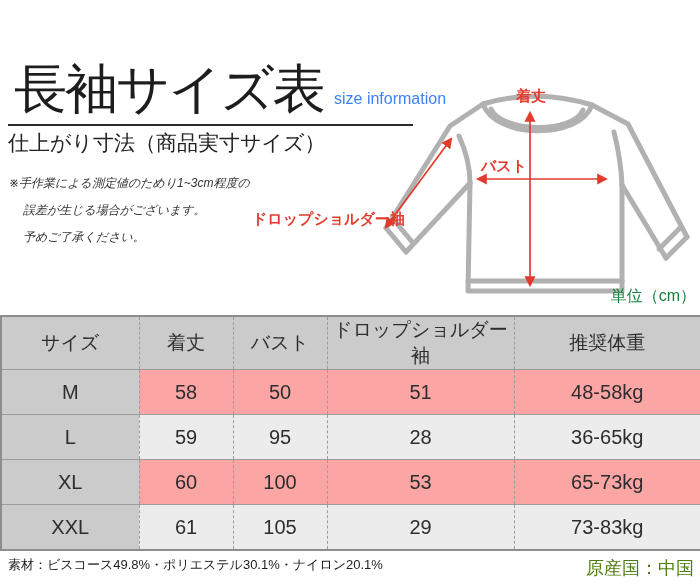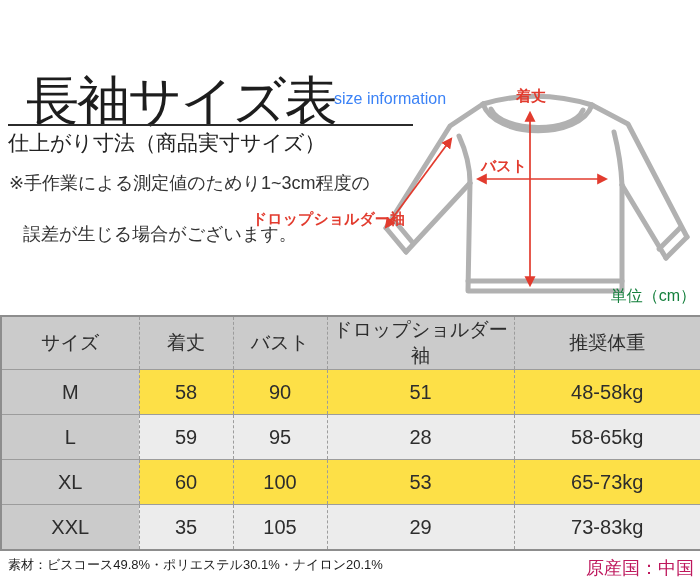--- a/index.html
+++ b/index.html
@@ -2,40 +2,40 @@
 <html><head>
 <meta charset="utf-8">
 <style>
   html,body { margin:0; padding:0; background:#fff; }
   .screen {
     position:relative; width:700px; height:587px; background:#ffffff;
     font-family:"Liberation Sans","DejaVu Sans",sans-serif; overflow:hidden; color:#222;
   }
   
   .page-title {
-    position:absolute; left:10px; top:56px; margin:16px;
+    position:absolute; left:10px; top:56px; margin:4px;
     font-size:53px; font-weight:500; letter-spacing:-2px; color:#1d1d1d; line-height:1.1;
     white-space:nowrap;
   }
   .page-title-en {
     position:absolute; left:334px; top:90px;
     font-size:16px; font-weight:400; color:#3b82f6; white-space:nowrap;
   }
   .title-underline {
     position:absolute; left:8px; top:124px; width:405px; height:2px; background:#2b2b2b;
   }
   .subtitle {
     position:absolute; left:8px; top:129px; margin:0;
     font-size:21px; font-weight:500; color:#222; white-space:nowrap;
   }
   .note {
     position:absolute; left:9px; top:170px;
-    font-size:18px; line-height:27px; color:#333;
+    font-size:12px; line-height:27px; color:#333;font-style:italic;
   }
-  .note .indent { padding-left:14px;margin-top:24px; }
+  .note .indent { padding-left:14px; }
   
   .diagram-svg { position:absolute; left:380px; top:60px; width:320px; height:245px; }
   .sleeve-dim-label {
     position:absolute; left:252px; top:210px;
     font-size:15px; font-weight:bold; color:#e23b2e; white-space:nowrap;
   }
   .unit-label {
     position:absolute; right:4px; top:286px;
     font-size:16px; color:#15803d; white-space:nowrap;
   }
@@ -44,48 +44,49 @@
     position:absolute; left:0; top:315px; width:700px;
     border-collapse:collapse; table-layout:fixed;
     border:2px solid #8d8d8d;
   }
   .size-table th, .size-table td {
     height:44px; text-align:center; vertical-align:middle;
     font-weight:400; color:#2d2d2d; padding:0;
     border-left:1px dashed #9c9c9c; border-top:1px solid #9c9c9c;
   }
   .size-table th { font-size:19px; background:#cbcbcb; border-top:none; }
-  .size-table td { font-size:20px; background:#fde047; }
+  .size-table td { font-size:20px; background:#fca5a5; }
   .size-table th:first-child, .size-table td:first-child { border-left:none; }
   .size-table td:first-child { background:#cbcbcb; }
   .size-table tbody tr:nth-child(even) td:not(:first-child) { background:#ececec; }
   
   .footer-material {
     position:absolute; left:8px; top:556px;
     font-size:13px; color:#1e1e1e; white-space:nowrap;
   }
   .footer-origin {
     position:absolute; right:6px; top:556px;
-    font-size:18px; color:#be185d; white-space:nowrap;text-align:right;
+    font-size:18px; color:#4d7c0f; white-space:nowrap;text-align:right;
   }
   svg text { font-family:"Liberation Sans","DejaVu Sans",sans-serif; }
 </style>
 </head>
 <body>
 
 <div class="screen">
 
   <h1 class="page-title">長袖サイズ表</h1>
   <span class="page-title-en">size information</span>
   <div class="title-underline"></div>
   <h2 class="subtitle">仕上がり寸法（商品実寸サイズ）</h2>
 
   <div class="note">
     <div>※手作業による測定値のためり1~3cm程度の</div>
     <div class="indent">誤差が生じる場合がございます。</div>
+    <div class="indent">予めご了承ください。</div>
   </div>
 
   <svg class="diagram-svg" viewBox="380 60 320 245" xmlns="http://www.w3.org/2000/svg">
     <defs>
       <marker id="arrowhead" viewBox="0 0 10 10" refX="8" refY="5" markerWidth="6.5" markerHeight="6.5" orient="auto-start-reverse">
         <path d="M0,0 L10,5 L0,10 z" fill="#e23b2e"></path>
       </marker>
     </defs>
 
     <g fill="none" stroke="#b1b1b1" stroke-width="5" stroke-linecap="round" stroke-linejoin="round">
@@ -143,41 +144,41 @@
         <th>着丈</th>
         <th>バスト</th>
         <th>ドロップショルダー袖</th>
         <th>推奨体重</th>
       </tr>
     </thead>
     <tbody>
       <tr>
         <td>M</td>
         <td>58</td>
-        <td>90</td>
+        <td>50</td>
         <td>51</td>
         <td>48-58kg</td>
       </tr>
       <tr>
         <td>L</td>
         <td>59</td>
         <td>95</td>
         <td>28</td>
-        <td>58-65kg</td>
+        <td>36-65kg</td>
       </tr>
       <tr>
         <td>XL</td>
         <td>60</td>
         <td>100</td>
         <td>53</td>
         <td>65-73kg</td>
       </tr>
       <tr>
         <td>XXL</td>
-        <td>35</td>
+        <td>61</td>
         <td>105</td>
         <td>29</td>
         <td>73-83kg</td>
       </tr>
     </tbody>
   </table>
 
   <span class="footer-material">素材：ビスコース49.8%・ポリエステル30.1%・ナイロン20.1%</span>
   <span class="footer-origin">原産国：中国</span>
 

